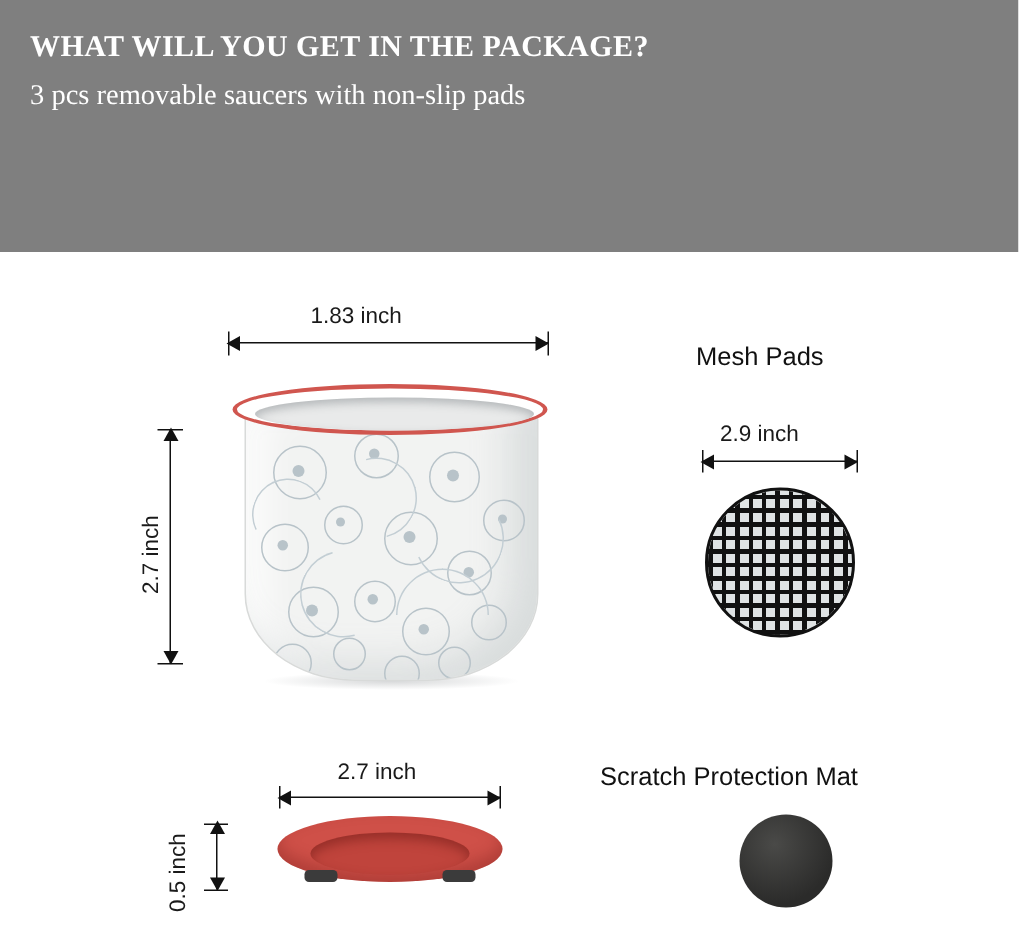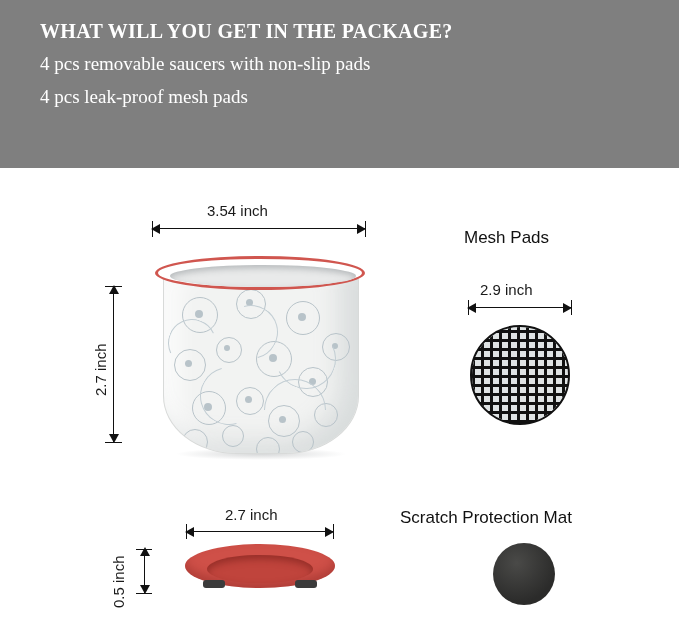--- a/index.html
+++ b/index.html
@@ -23,21 +23,21 @@
 
   
   .banner {
     position: absolute;
     left: 0;
     top: 0;
     width: 679px;
     height: 168px;
     background: #7f7f7f;
     box-sizing: border-box;
-    padding: 14px 0 0 40px;
+    padding: 14px 0 0 20px;
   }
   .banner-title {
     font-family: "Liberation Serif", serif;
     font-weight: bold;
     font-size: 20px;
     color: #ffffff;
     letter-spacing: 0.3px;
     margin: 6px 0 10px 0;
     white-space: nowrap;
   }
@@ -269,28 +269,27 @@
     background: radial-gradient(circle at 38% 32%, #4a4a48, #2b2b2a 70%);
   }
 </style>
 </head>
 <body>
 
 <div id="page">
 
   <div class="banner">
     <div class="banner-title">WHAT WILL YOU GET IN THE PACKAGE?</div>
-    <div class="banner-line">4 pcs removable saucers with non-slip pads</div>
-    <div class="banner-line">4 pcs leak-proof mesh pads</div>
+    <div class="banner-line">3 pcs removable saucers with non-slip pads</div>
   </div>
 
   <div class="content">
 
     <div>
-      <div class="dim-label abs" style="left:207px; top:34px;">3.54 inch</div>
+      <div class="dim-label abs" style="left:207px; top:34px;">1.83 inch</div>
       <div class="hline" style="left:152px; top:60px; width:214px;"></div>
       <div class="arrow arrow-left" style="left:151px; top:56px;"></div>
       <div class="arrow arrow-right" style="left:357px; top:56px;"></div>
       <div class="cap-v" style="left:152px; top:53px; height:16px;"></div>
       <div class="cap-v" style="left:365px; top:53px; height:16px;"></div>
     </div>
 
     <div>
       <div class="dim-label abs rot-label" style="left:92px; top:228px;">2.7 inch</div>
       <div class="vline" style="left:113px; top:118px; height:156px;"></div>

